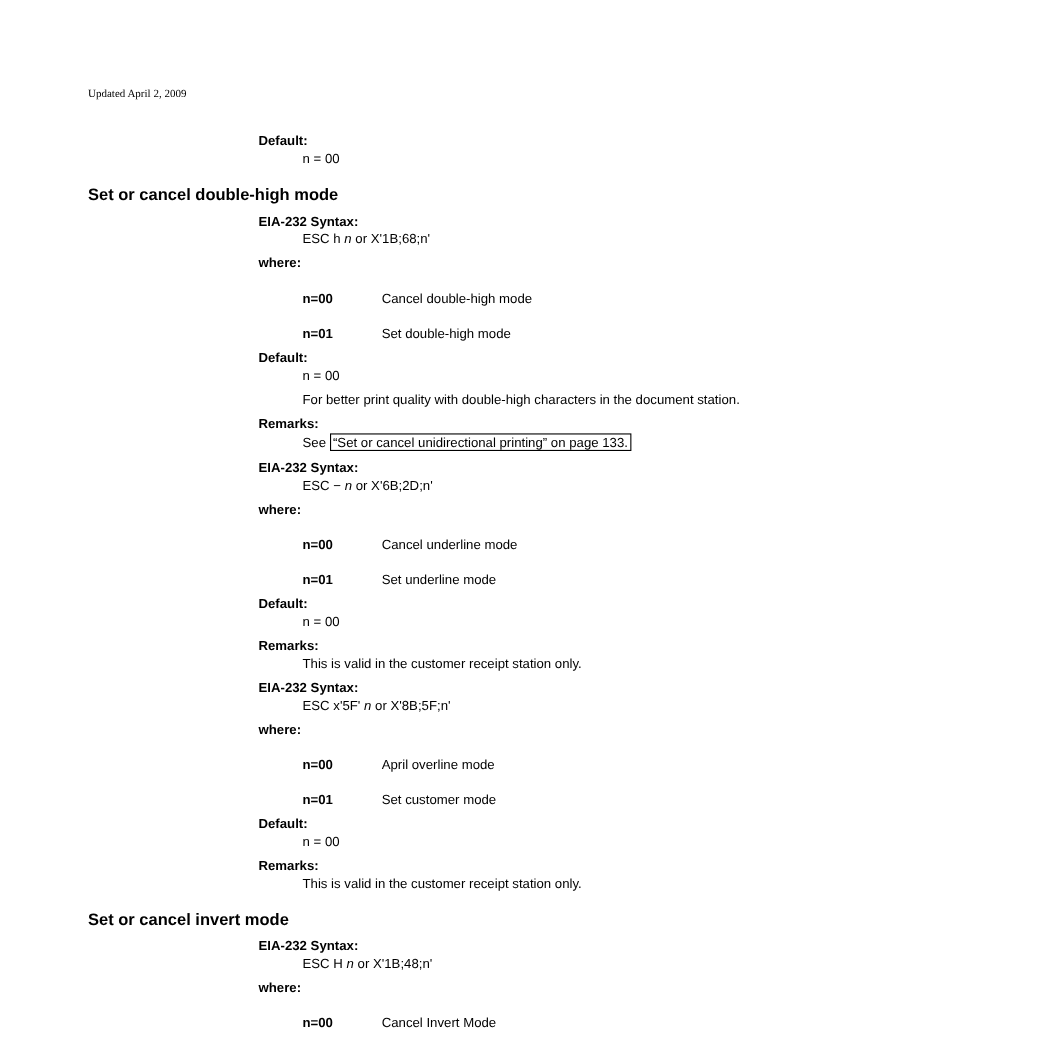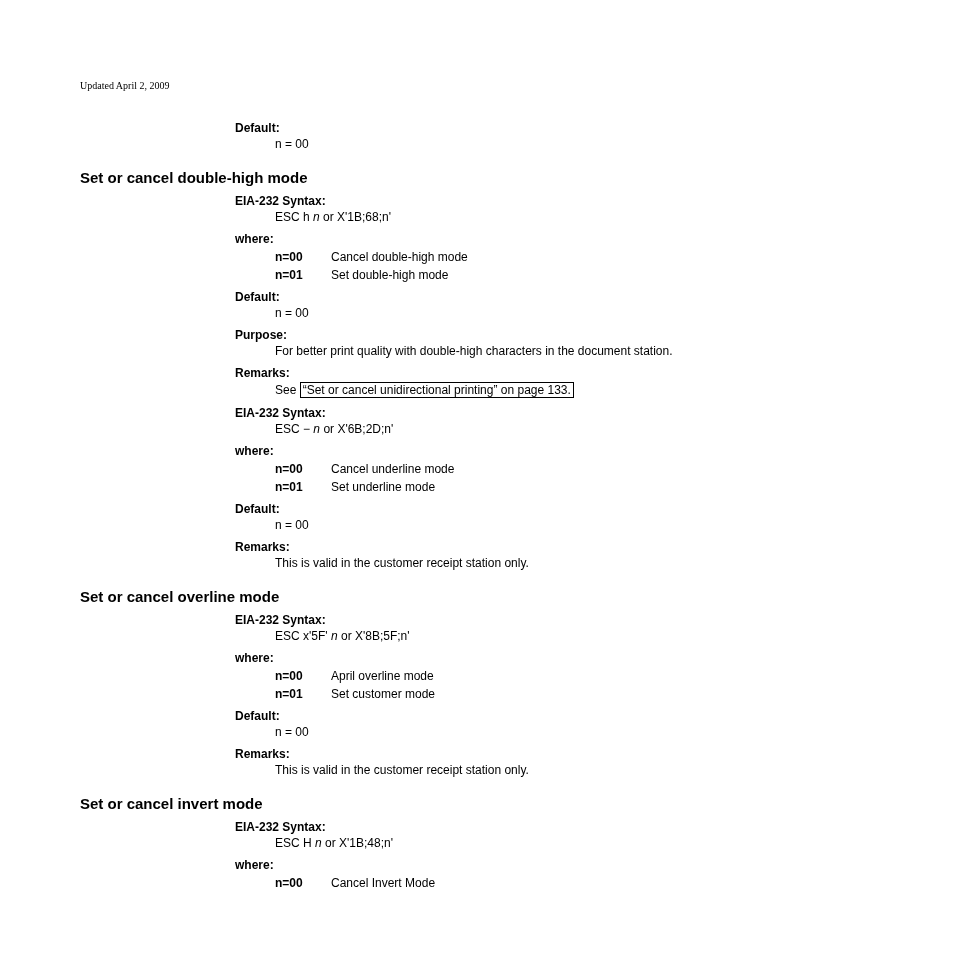--- a/index.html
+++ b/index.html
@@ -37,22 +37,23 @@
     margin-bottom: 8px;
   }
   .params {
     margin-left: 40px;
     margin-top: 4px;
     margin-bottom: 8px;
   }
   .param-row {
     display: flex;
     align-items: center;
-    margin-top: 4px;
+    margin-top: 18px;
     margin-bottom: 4px;
+    gap: 16px;
   }
   .param-key {
     font-weight: bold;
     min-width: 40px;
   }
   .param-val {
     margin-left: 16px;
   }
   .ital {
     font-style: italic;
@@ -84,21 +85,20 @@
           <div class="param-key">n=00</div>
           <div class="param-val">Cancel double-high mode</div>
         </div>
         <div class="param-row">
           <div class="param-key">n=01</div>
           <div class="param-val">Set double-high mode</div>
         </div>
       </div>
       <div class="dl-label">Default:</div>
       <div class="dl-content">n = 00</div>
-      <div class="dl-label">Purpose:</div>
       <div class="dl-content">For better print quality with double-high characters in the document station.</div>
       <div class="dl-label">Remarks:</div>
       <div class="dl-content"><span>See </span><span class="link-box">“Set or cancel unidirectional printing” on page 133.</span></div>
     </div>
     <div class="indent-block">
       <div class="dl-label">EIA-232 Syntax:</div>
       <div class="dl-content"><span>ESC − </span><span class="ital">n</span><span> or X'6B;2D;n'</span></div>
       <div class="dl-label">where:</div>
       <div class="params">
         <div class="param-row">
@@ -108,21 +108,20 @@
         <div class="param-row">
           <div class="param-key">n=01</div>
           <div class="param-val">Set underline mode</div>
         </div>
       </div>
       <div class="dl-label">Default:</div>
       <div class="dl-content">n = 00</div>
       <div class="dl-label">Remarks:</div>
       <div class="dl-content">This is valid in the customer receipt station only.</div>
     </div>
-    <div class="heading">Set or cancel overline mode</div>
     <div class="indent-block">
       <div class="dl-label">EIA-232 Syntax:</div>
       <div class="dl-content"><span>ESC x'5F' </span><span class="ital">n</span><span> or X'8B;5F;n'</span></div>
       <div class="dl-label">where:</div>
       <div class="params">
         <div class="param-row">
           <div class="param-key">n=00</div>
           <div class="param-val">April overline mode</div>
         </div>
         <div class="param-row">

